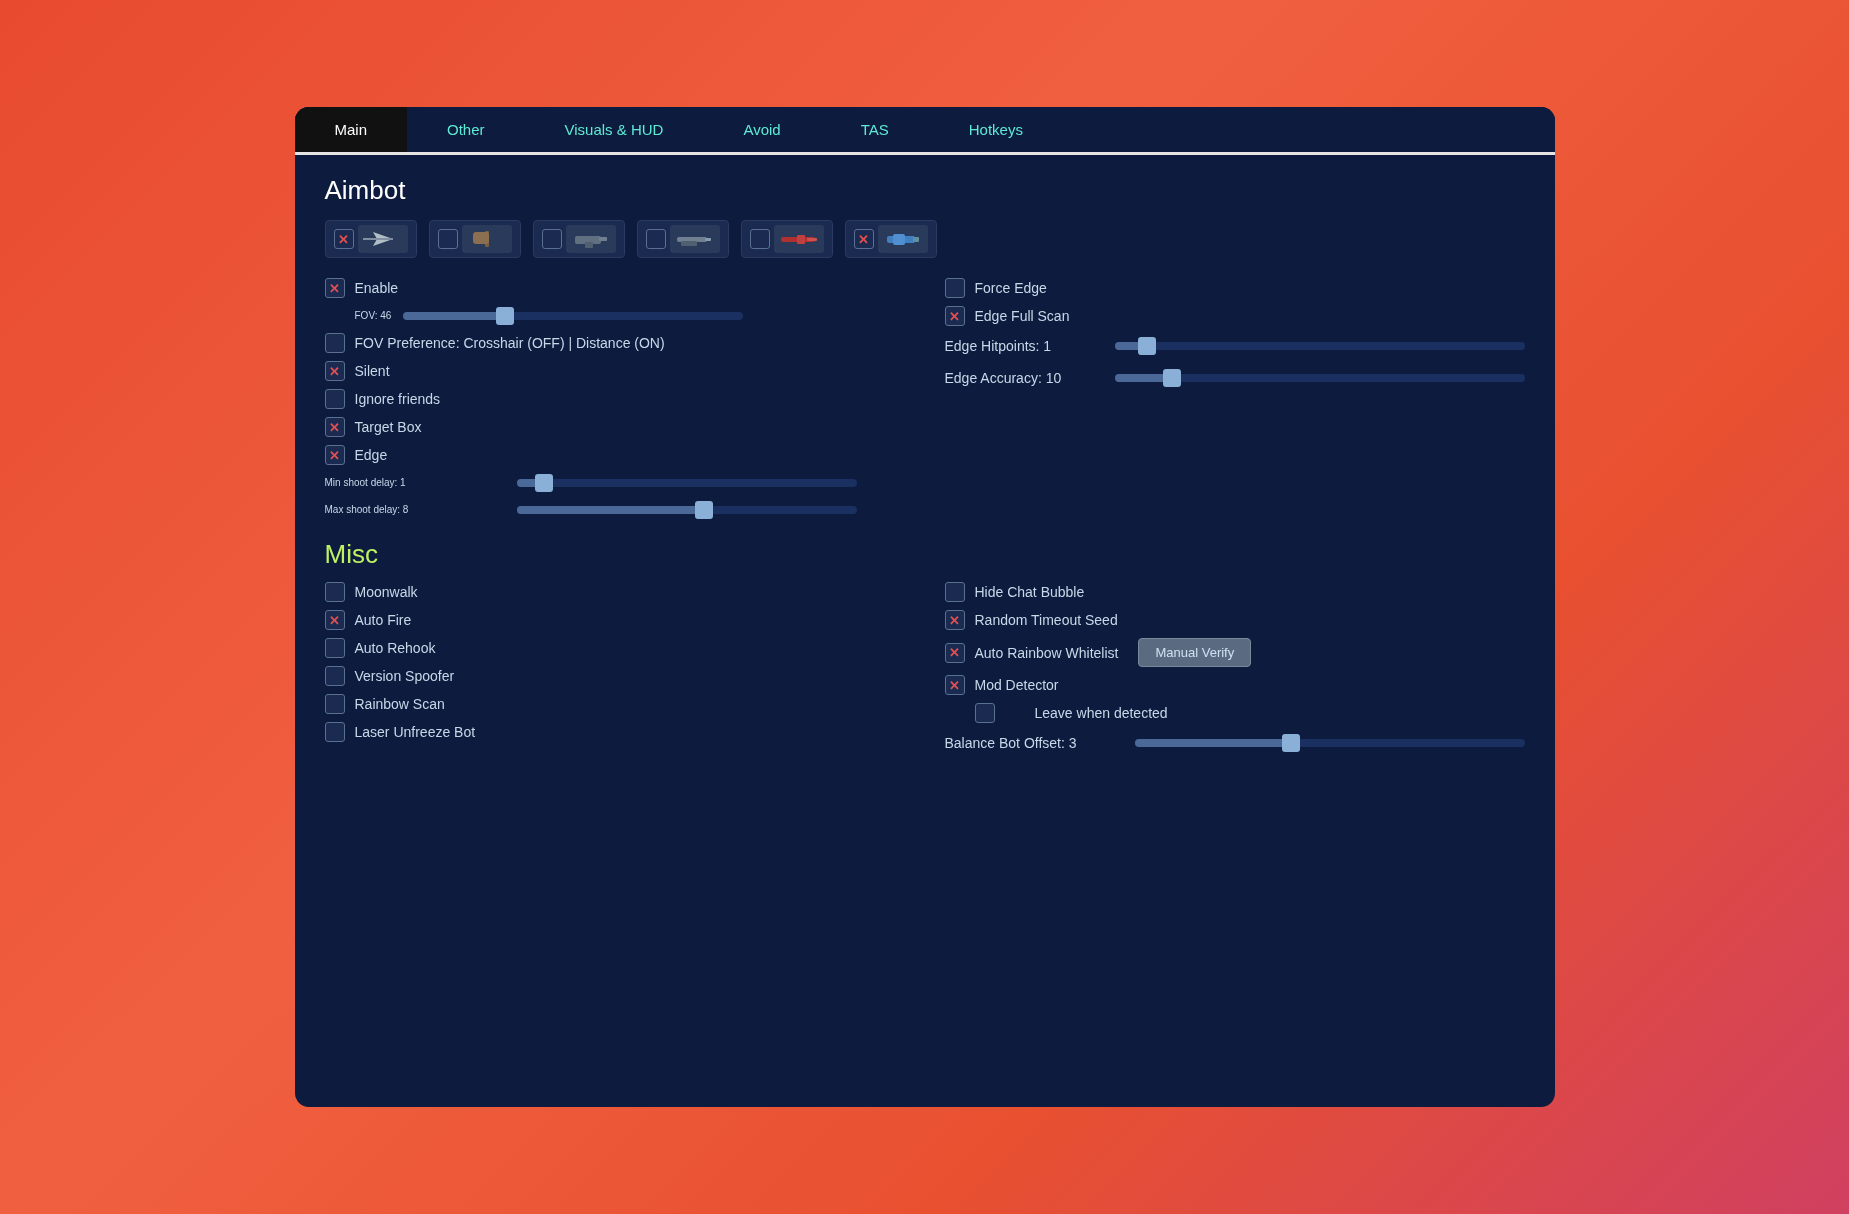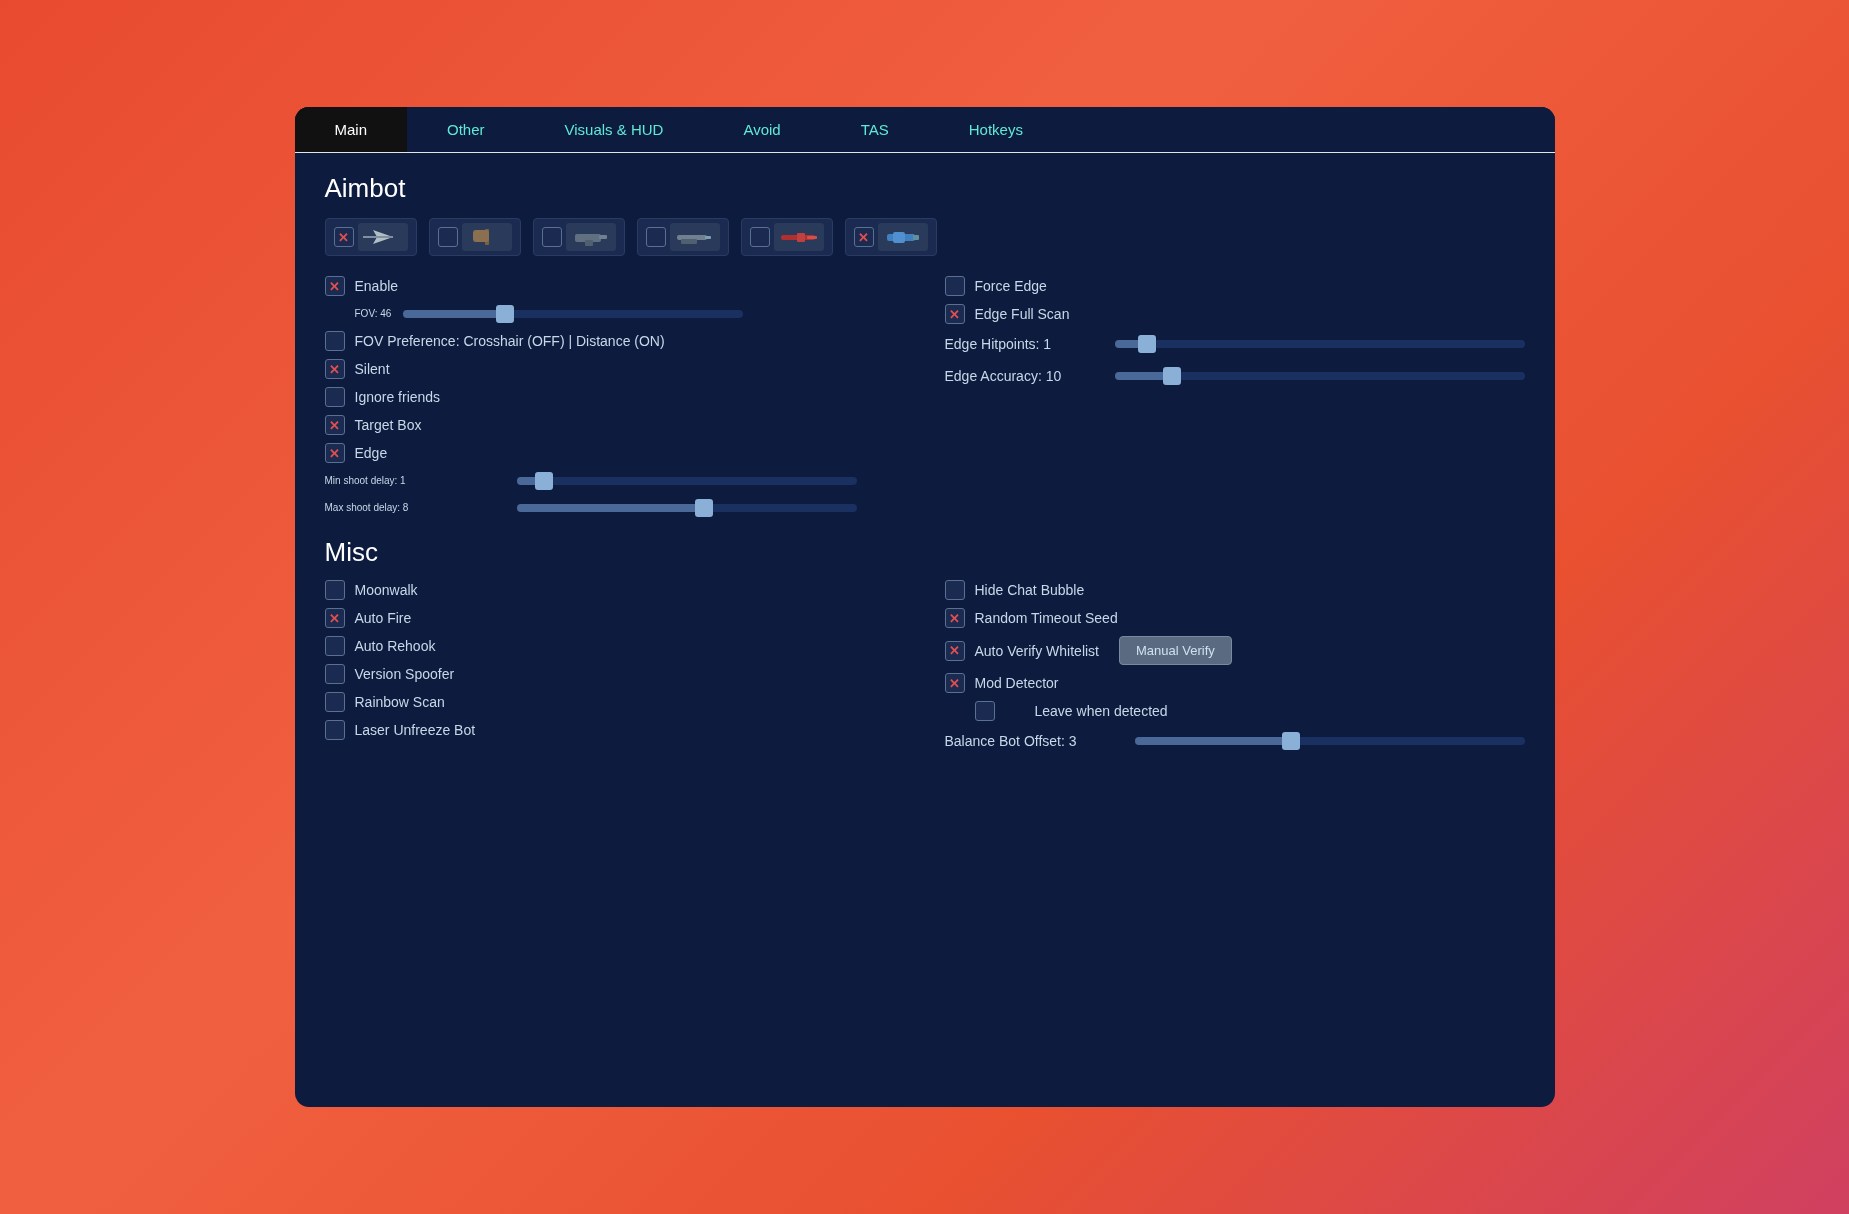--- a/index.html
+++ b/index.html
@@ -21,21 +21,21 @@
       border-radius: 14px;
       overflow: hidden;
       display: flex;
       flex-direction: column;
     }
 
     
     .tab-bar {
       display: flex;
       background: #0d1b3e;
-      border-bottom: 1px solid #e5e5e5;
+      border-bottom: 3px solid #e5e5e5;
     }
 
     .tab {
       padding: 14px 40px;
       color: #5eead4;
       font-size: 15px;
       cursor: pointer;
       user-select: none;
     }
 
@@ -165,21 +165,21 @@
       background: #8ab0d8;
       border-radius: 3px;
       position: absolute;
       top: -5px;
       cursor: pointer;
     }
 
     
     .misc-title {
       font-size: 26px;
-      color: #ffffff;
+      color: #bef264;
       margin: 20px 0 12px 0;
       font-weight: 400;
     }
 
     
     .manual-verify-btn {
       background: #5a6a80;
       border: 1px solid #7a8a9a;
       border-radius: 4px;
       color: #d0e0f0;
@@ -430,21 +430,21 @@
           <span>Hide Chat Bubble</span>
         </div>
 
         <div class="check-row">
           <div class="checkbox checked">✕</div>
           <span>Random Timeout Seed</span>
         </div>
 
         <div class="check-row">
           <div class="checkbox checked">✕</div>
-          <span>Auto Verify Whitelist</span>
+          <span>Auto Rainbow Whitelist</span>
           <button class="manual-verify-btn">Manual Verify</button>
         </div>
 
         <div class="check-row">
           <div class="checkbox checked">✕</div>
           <span>Mod Detector</span>
         </div>
 
         <div class="check-row indent-row">
           <div class="checkbox unchecked"></div>

